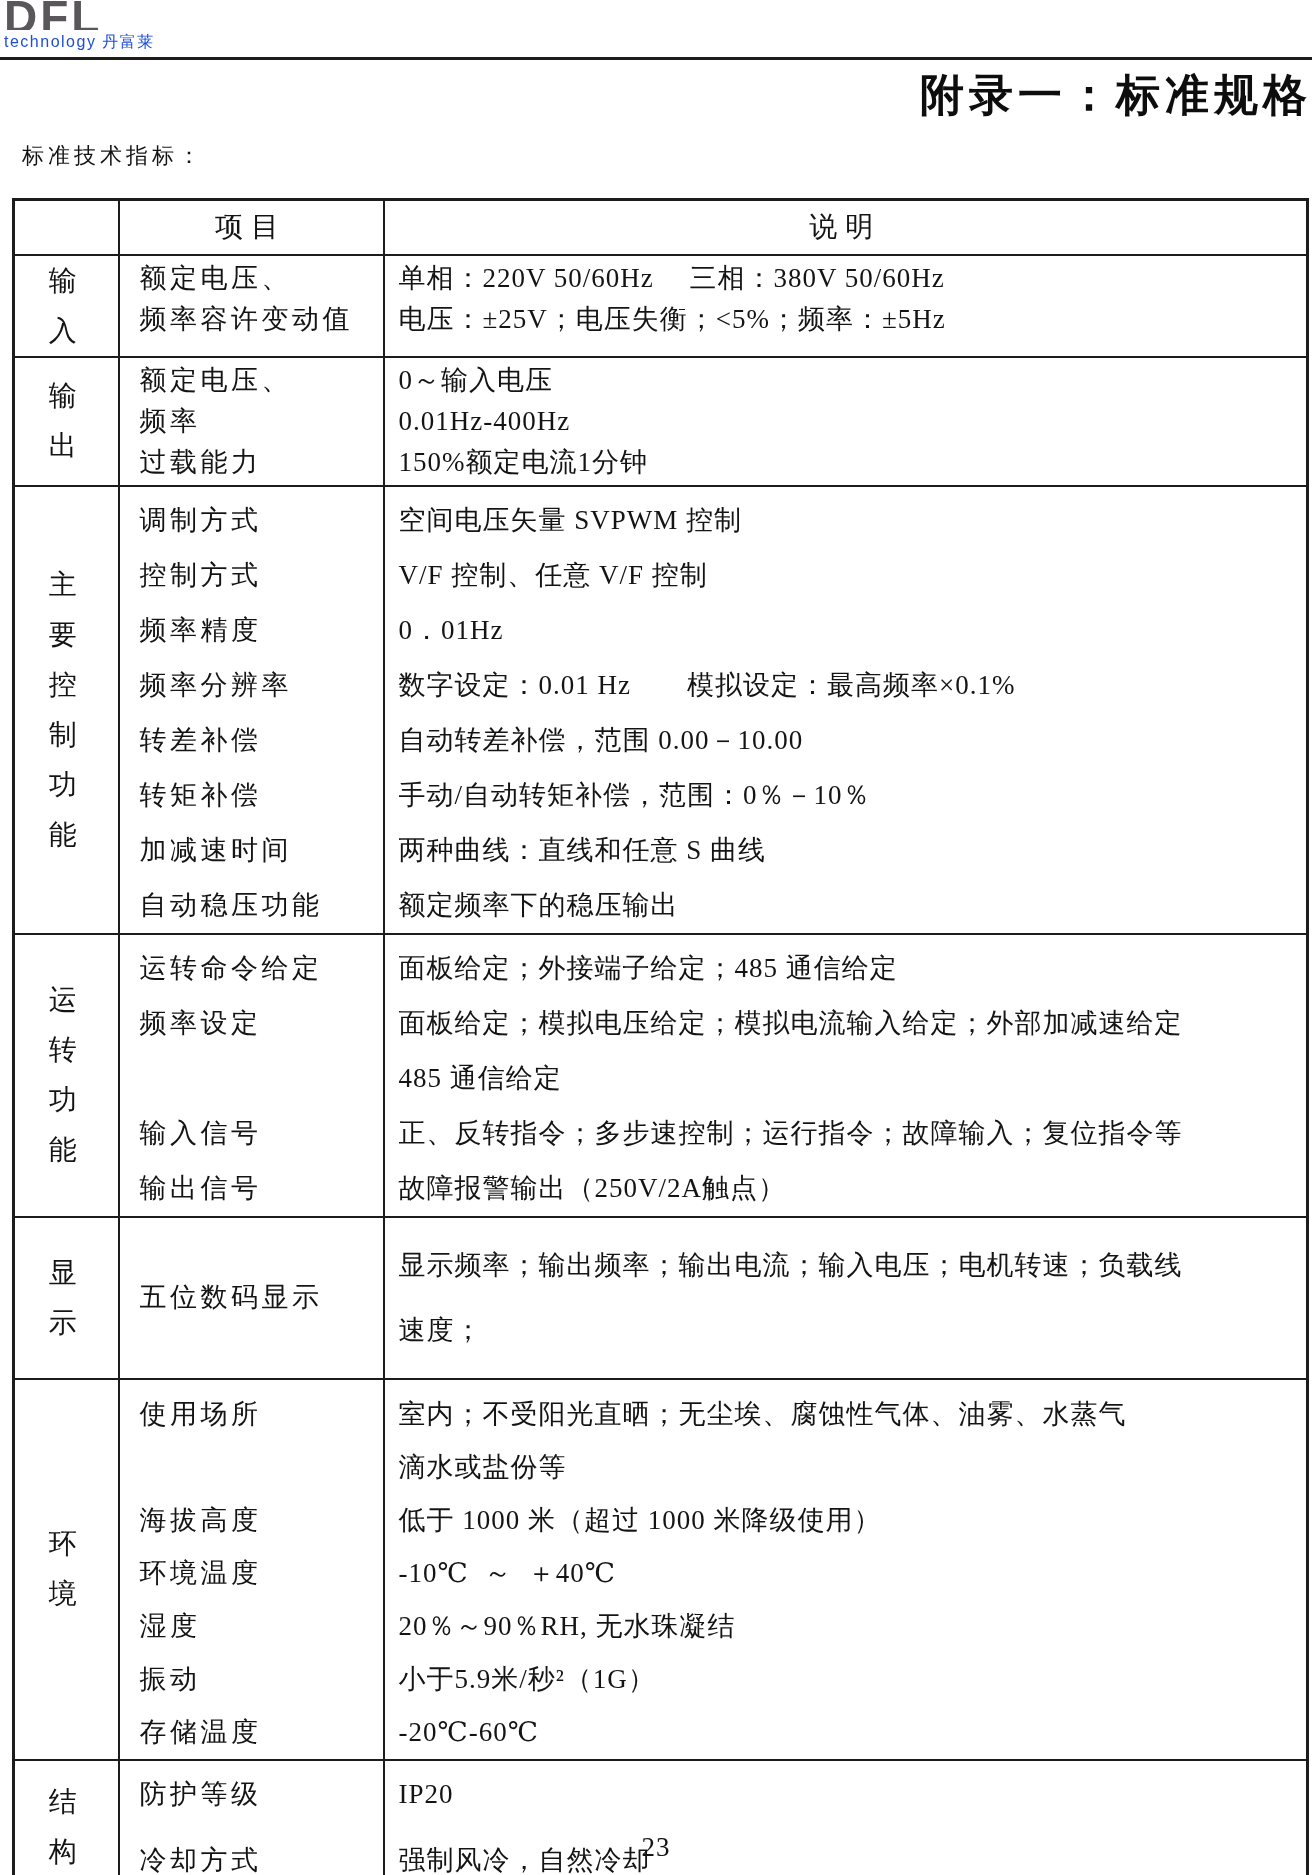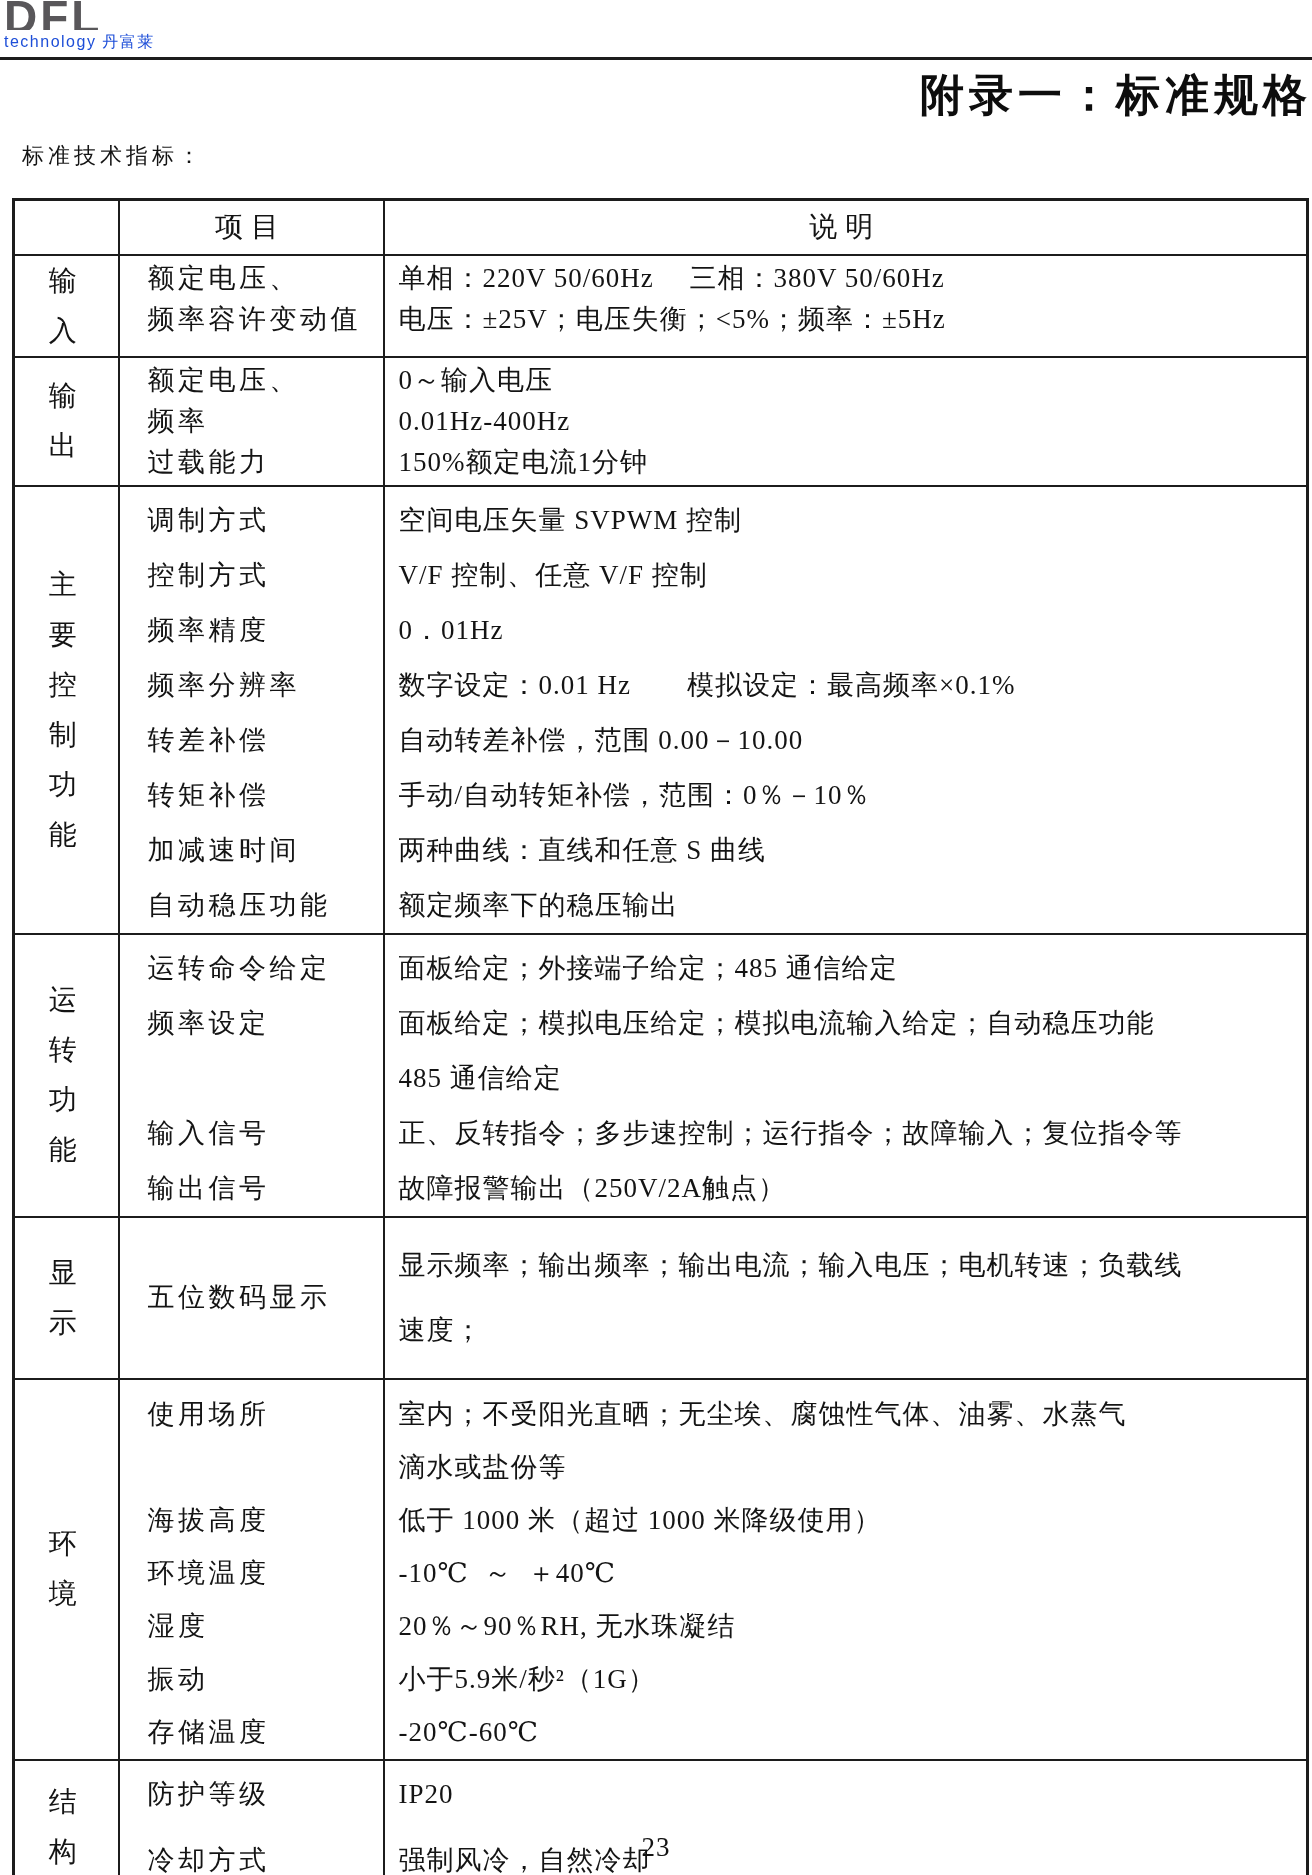--- a/index.html
+++ b/index.html
@@ -94,21 +94,21 @@
     width: 1.25em;
     word-break: break-all;
     line-height: 50px;
     text-align: left;
     letter-spacing: 0;
   }
   td.item {
     vertical-align: top;
     font-size: 27px;
     letter-spacing: 3.5px;
-    padding-left: 28px;
+    padding-left: 20px;
   }
   td.desc {
     vertical-align: top;
     font-size: 27px;
     letter-spacing: 1px;
     padding-left: 14px;
   }
   .line { white-space: pre-wrap; }
 
   
@@ -264,21 +264,21 @@
         </td>
         <td class="desc">
           <div class="line">面板给定；外接端子给定；485 通信给定</div>
         </td>
       </tr>
       <tr class="sec-loose">
         <td class="item">
           <div class="line">频率设定</div>
         </td>
         <td class="desc">
-          <div class="line">面板给定；模拟电压给定；模拟电流输入给定；自动稳压功能</div>
+          <div class="line">面板给定；模拟电压给定；模拟电流输入给定；外部加减速给定</div>
           <div class="line">485 通信给定</div>
         </td>
       </tr>
       <tr class="sec-loose">
         <td class="item">
           <div class="line">输入信号</div>
         </td>
         <td class="desc">
           <div class="line">正、反转指令；多步速控制；运行指令；故障输入；复位指令等</div>
         </td>

